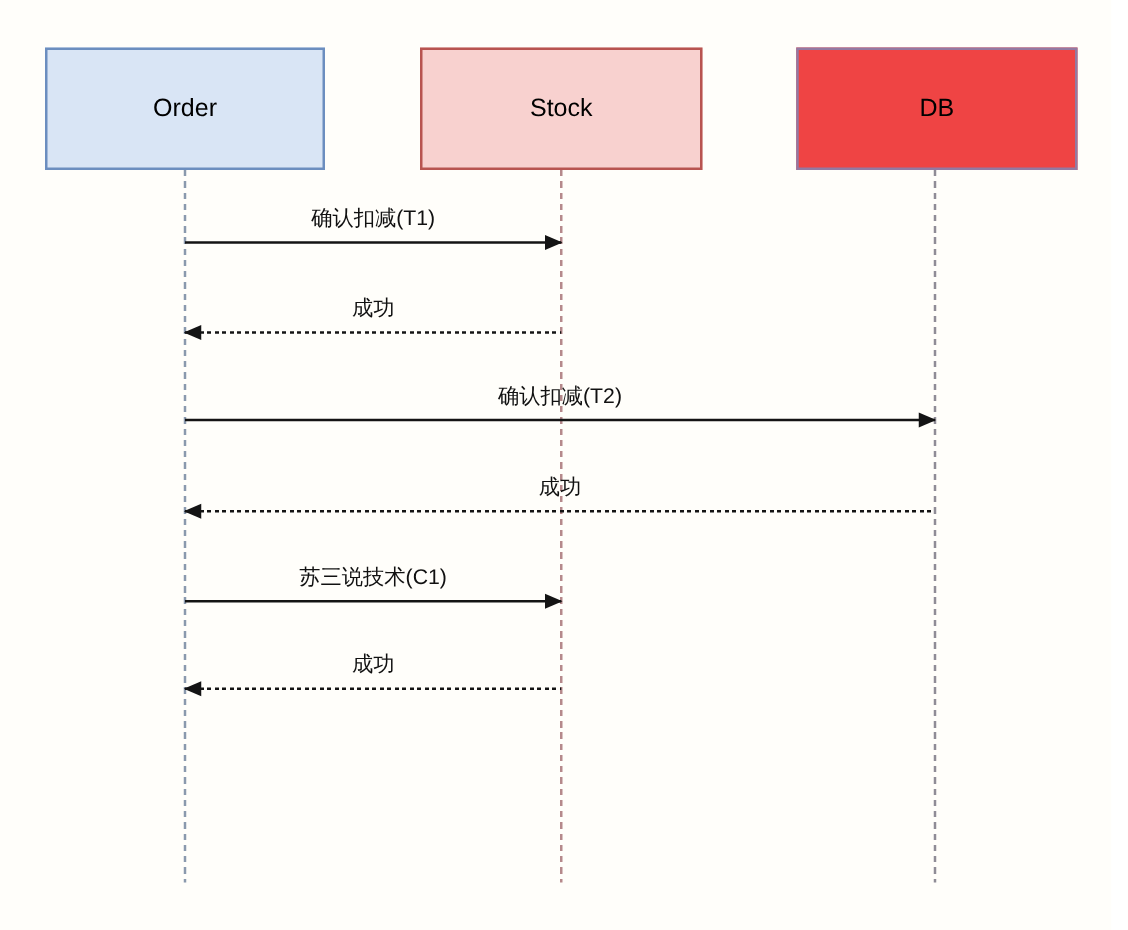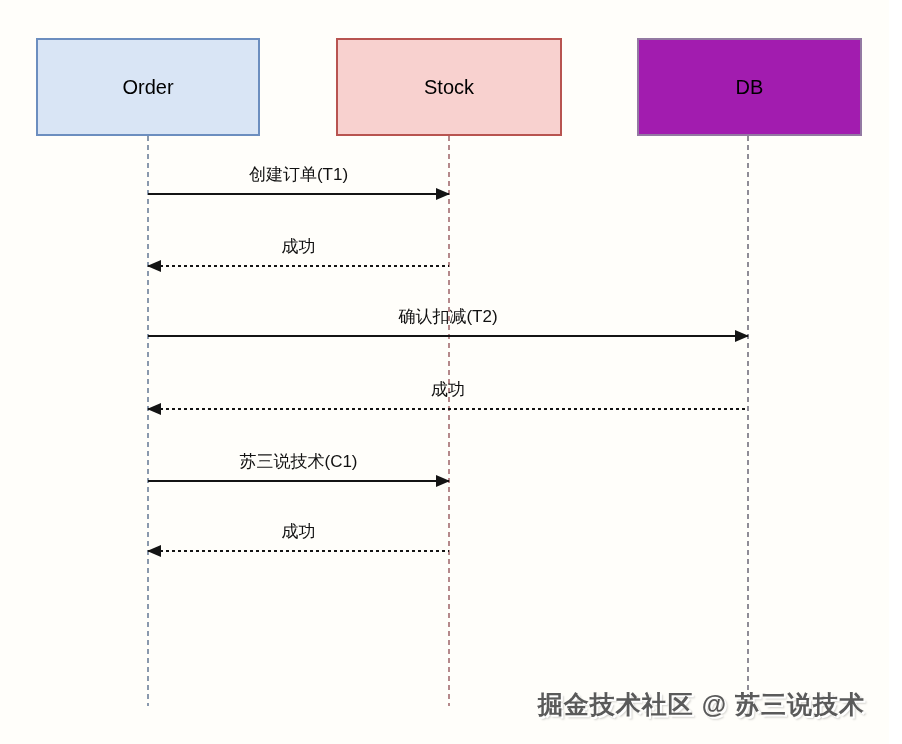--- a/index.html
+++ b/index.html
@@ -33,21 +33,21 @@
     border: 2px solid #6c8ebf;
   }
   .actor-stock {
     left: 336px; width: 222px;
     background: #f8d1cf;
     border: 2px solid #b85450;
     align-items: center;
   }
   .actor-db {
     left: 637px; width: 221px;
-    background: #a21caf;
+    background: #ef4444;
     border: 2px solid #9379a2;
   }
 
   
   .lifeline {
     position: absolute;
     top: 136px;
     width: 2px;
     height: 570px;
   }
@@ -122,21 +122,21 @@
   </div>
   <div class="actor actor-db">
     <span>DB</span>
   </div>
 
   <div class="lifeline lifeline-order"></div>
   <div class="lifeline lifeline-stock"></div>
   <div class="lifeline lifeline-db"></div>
 
   <div class="message" style="left:148px; top:193px; width:301px;">
-    <div class="msg-label">创建订单(T1)</div>
+    <div class="msg-label">确认扣减(T1)</div>
     <div class="msg-line solid">
       <span class="arrowhead right"></span>
     </div>
   </div>
 
   <div class="message" style="left:148px; top:265px; width:301px;">
     <div class="msg-label">成功</div>
     <div class="msg-line dotted">
       <span class="arrowhead left"></span>
     </div>
@@ -163,15 +163,14 @@
     </div>
   </div>
 
   <div class="message" style="left:148px; top:550px; width:301px;">
     <div class="msg-label">成功</div>
     <div class="msg-line dotted">
       <span class="arrowhead left"></span>
     </div>
   </div>
 
-  <div class="watermark">掘金技术社区 @ 苏三说技术</div>
 
 </div>
 
 </body></html>

